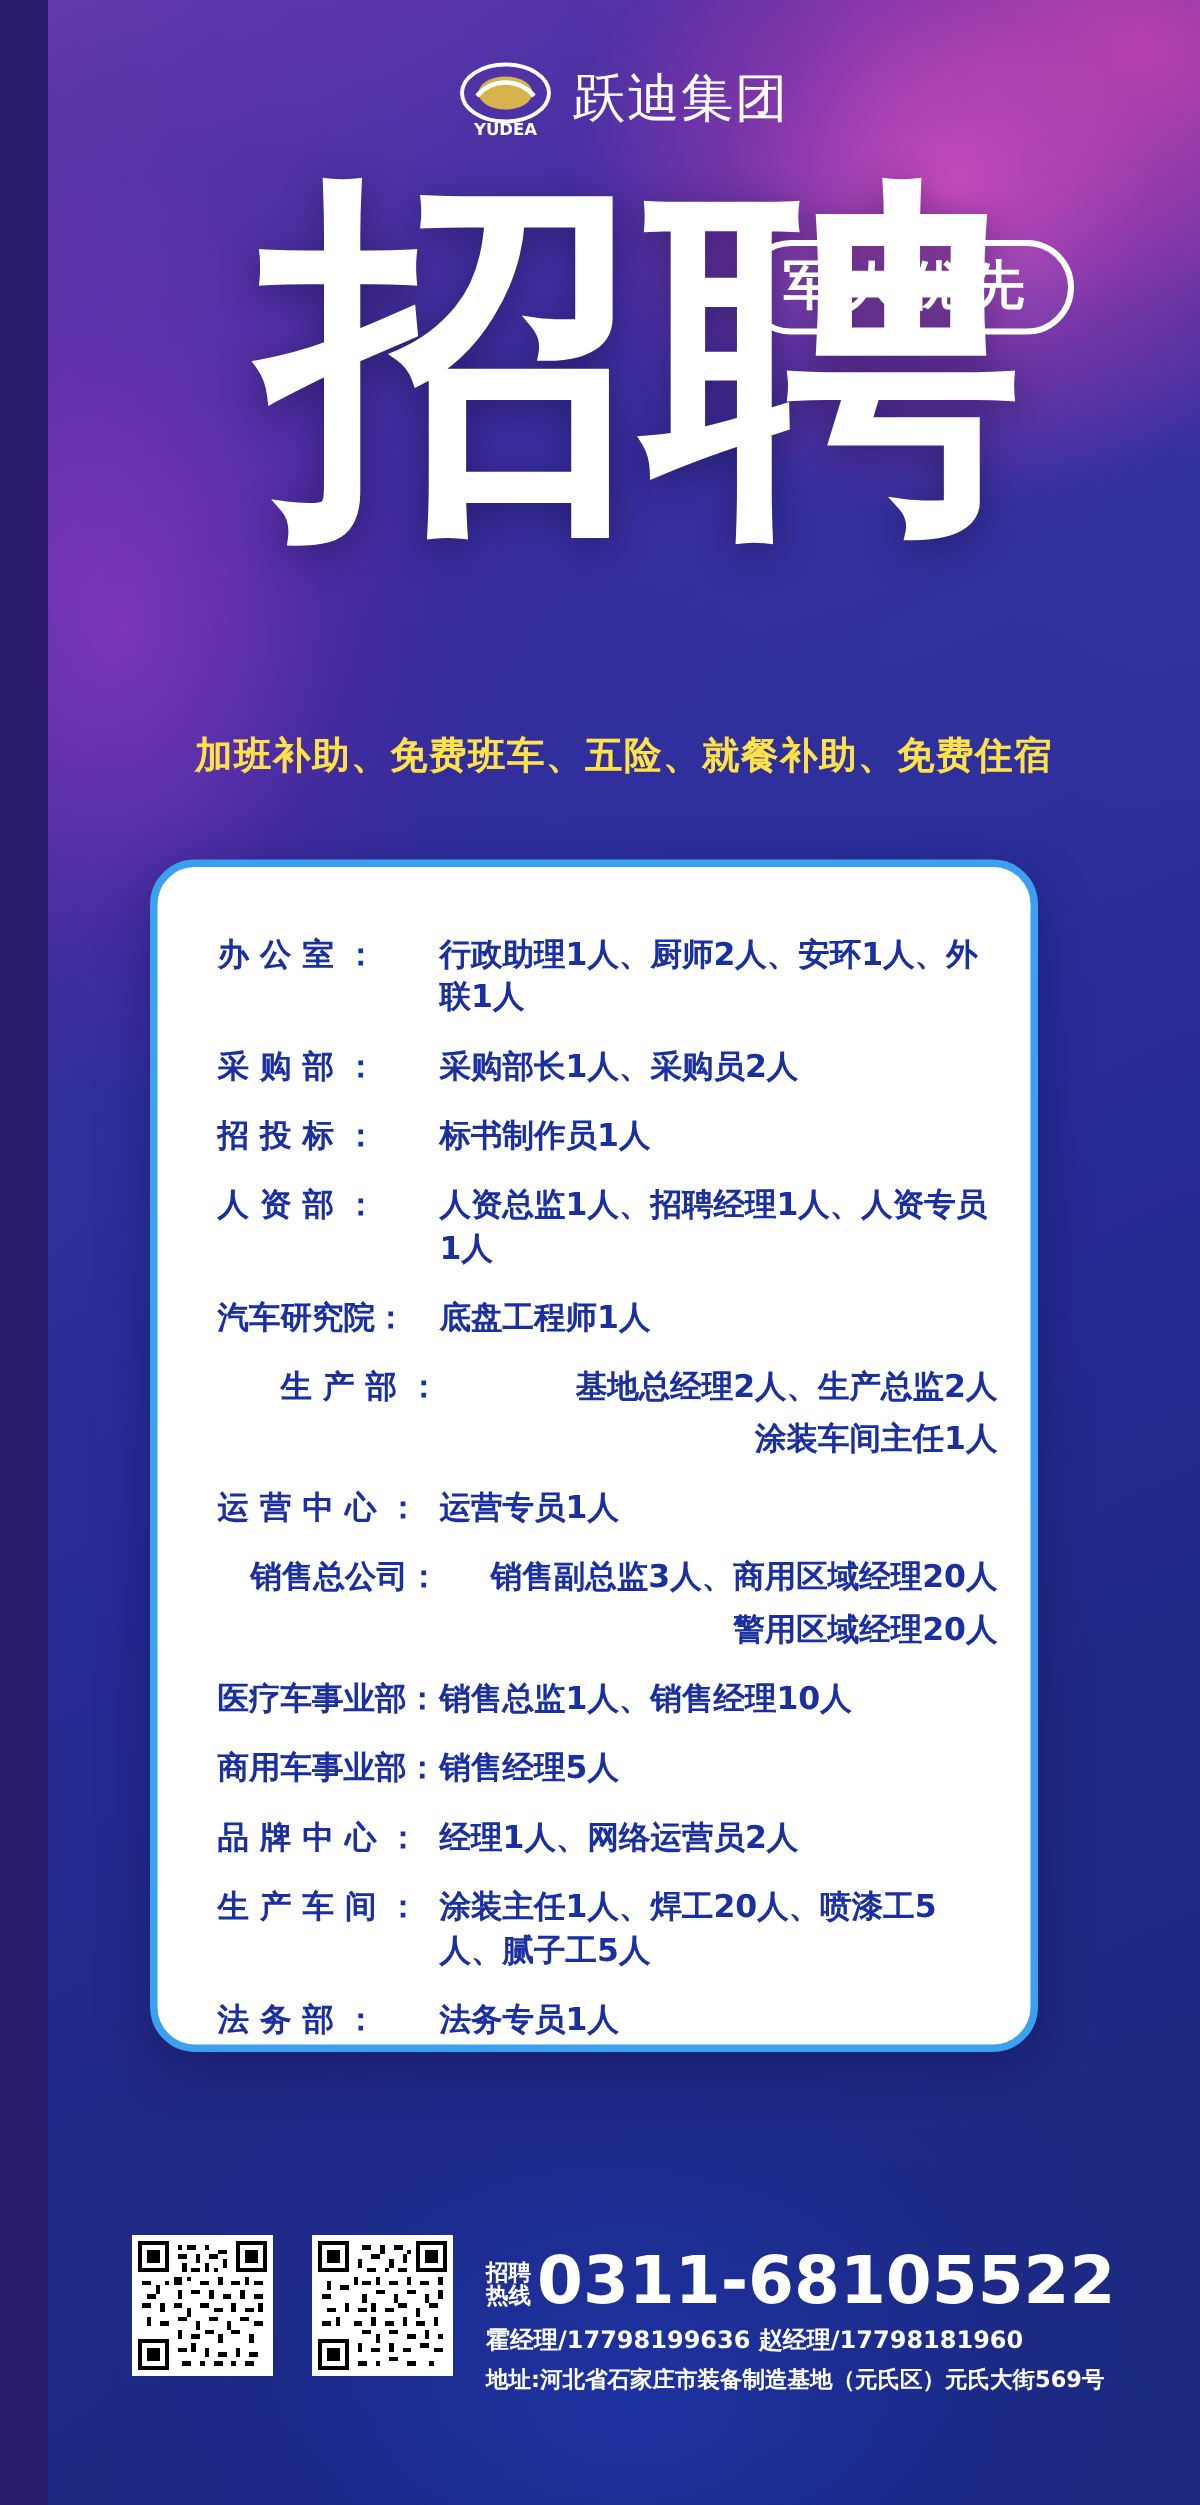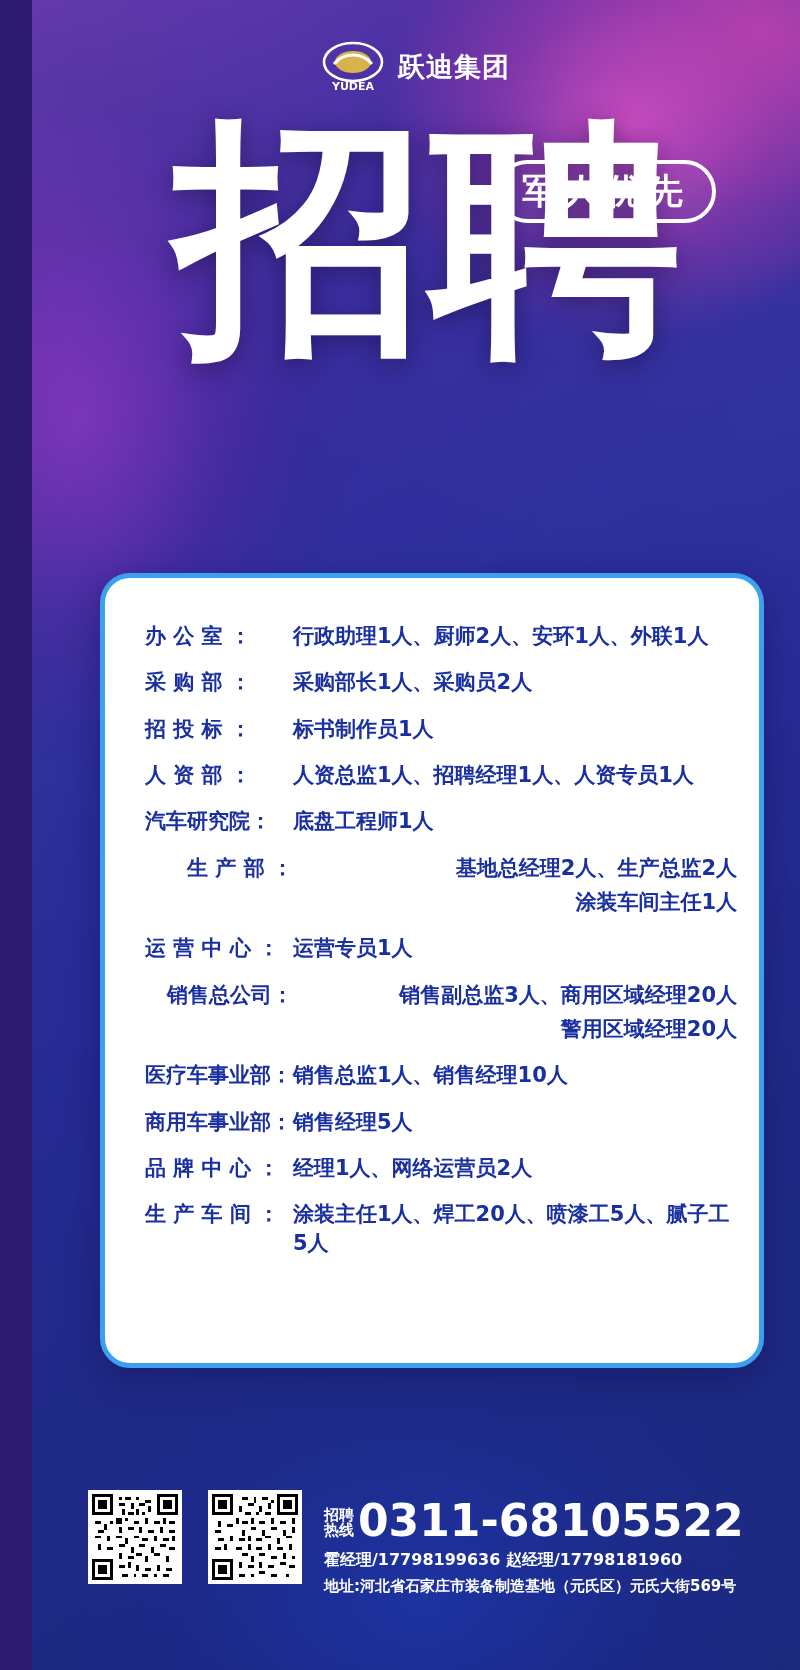--- a/index.html
+++ b/index.html
@@ -38,21 +38,21 @@
                linear-gradient(205deg, rgba(255,255,255,0.035) 0%, rgba(255,255,255,0) 35%);
   }
 
   
   .logo-row{
     position:absolute;top:40px;left:0;right:0;
     display:flex;align-items:center;justify-content:center;gap:14px;
   }
   .logo-mark{position:relative;width:62px;height:52px;display:block;}
   .logo-text{
-    color:#fff;font-size:27px;font-weight:bold;letter-spacing:1px;
+    color:#fff;font-size:35px;font-weight:normal;letter-spacing:1px;
     font-family:"DejaVu Sans","Liberation Sans",sans-serif;
     line-height:1;
   }
 
   
   .headline{
     position:absolute;top:120px;left:0;right:0;text-align:center;
   }
   .hl-big{
     color:#fff;font-weight:bold;font-size:250px;line-height:0.95;
@@ -71,21 +71,21 @@
     line-height:1;
   }
   .subline{
     position:absolute;top:487px;left:0;right:0;text-align:center;
     color:#ffe24a;font-size:25px;font-weight:bold;letter-spacing:1px;
     font-family:"DejaVu Sans","Liberation Sans",sans-serif;
   }
 
   
   .card{
-    position:absolute;left:68px;top:573px;width:664px;height:795px;
+    position:absolute;left:68px;top:573px;width:592px;height:795px;
     background:#ffffff;border-radius:30px;
     border:5px solid #3aa0ef;
     box-sizing:border-box;
     box-shadow:0 10px 34px rgba(12,10,60,0.35);
   }
   .card-inner{padding:44px 0 0 0;}
   .job{
     display:flex;align-items:flex-start;
     padding:0 22px 0 40px;
     margin-bottom:18px;
@@ -155,20 +155,21 @@
         <text x="31" y="50" font-size="11" fill="#ffffff" text-anchor="middle" font-family="DejaVu Sans, sans-serif" font-weight="bold">YUDEA</text>
       </svg>
     </span>
     <span class="logo-text">跃迪集团</span>
   </div>
 
   <div class="headline">
     <div class="hl-big">招聘</div>
   </div>
   <div class="badge">军人优先</div>
+  <div class="subline">加班补助、免费班车、五险、就餐补助、免费住宿</div>
 
   <div class="card">
     <div class="card-inner">
 
       <div class="job">
         <div class="job-dept">办 公 室 ：</div>
         <div class="job-roles">行政助理1人、厨师2人、安环1人、外联1人</div>
       </div>
       <div class="job">
         <div class="job-dept">采 购 部 ：</div>
@@ -214,20 +215,24 @@
         <div class="job-dept">商用车事业部：</div>
         <div class="job-roles">销售经理5人</div>
       </div>
       <div class="job">
         <div class="job-dept">品 牌 中 心 ：</div>
         <div class="job-roles">经理1人、网络运营员2人</div>
       </div>
       <div class="job">
         <div class="job-dept">生 产 车 间 ：</div>
         <div class="job-roles">涂装主任1人、焊工20人、喷漆工5人、腻子工5人</div>
+      </div>
+      <div class="job">
+        <div class="job-dept">法 务 部 ：</div>
+        <div class="job-roles">法务专员1人</div>
       </div>
 
     </div>
   </div>
 
   <div class="footer">
     <div class="qr qr1">
       <svg width="86" height="86" viewBox="0 0 29 29" shape-rendering="crispEdges">
         <rect width="29" height="29" fill="#fff"></rect>
         <g fill="#000">

